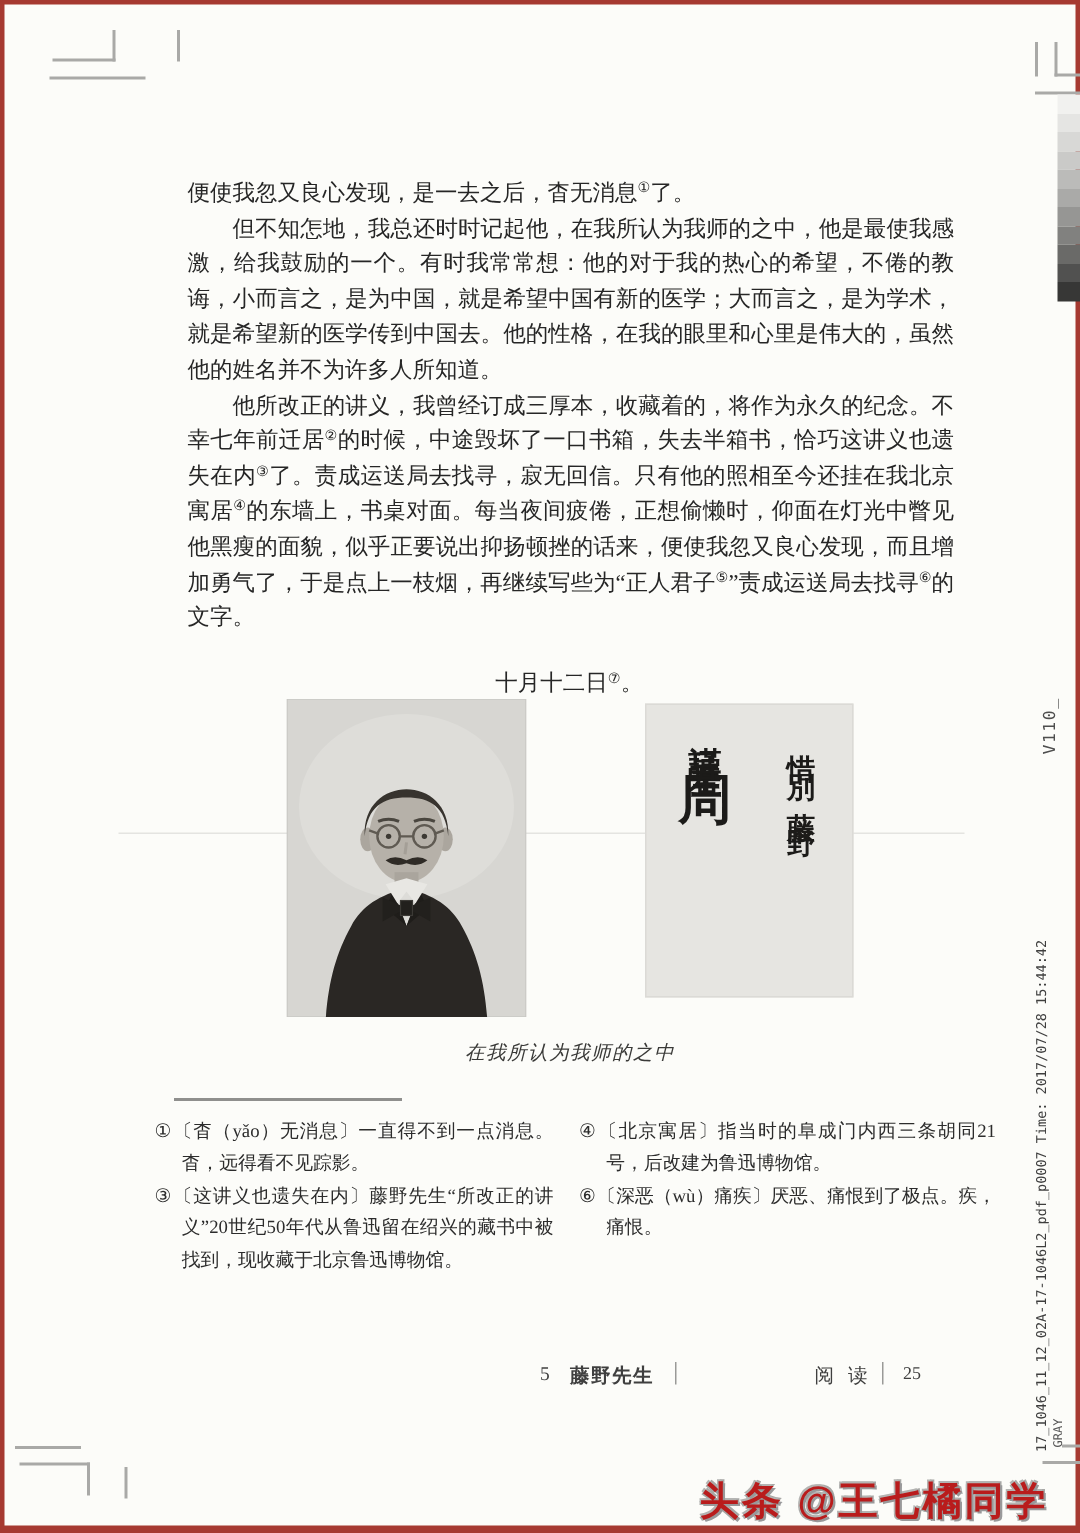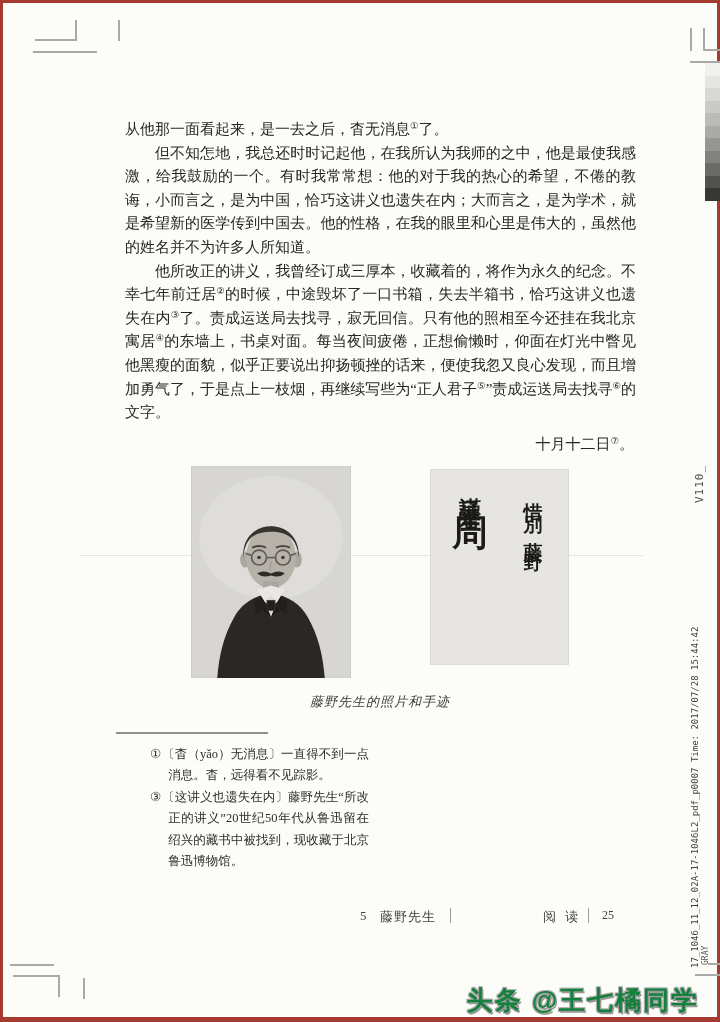--- a/index.html
+++ b/index.html
@@ -10,21 +10,21 @@
   
   .cm{position:absolute;background:#a9a9a7;}
   .cm.h{height:2px;} .cm.v{width:2px;}
   
   .fold-line{position:absolute;left:76px;top:552px;width:564px;height:1px;background:rgba(120,120,115,.18);}
   
   .body-text{position:absolute;left:122px;top:115px;width:511px;font-size:15px;line-height:23.6px;
              color:#262626;text-align:justify;}
   .body-text p{margin:0;}
   .body-text p.indent{text-indent:2em;}
-  .body-text p.right{text-align:right;margin-top:8px;padding-right:2px;}
+  .body-text p.right{text-align:center;margin-top:20px;padding-right:2px;}
   .body-text sup{font-size:9.5px;line-height:0;vertical-align:5px;}
   
   .photo{position:absolute;left:188px;top:463px;width:160px;height:212px;}
   .photo svg{display:block;width:100%;height:100%;}
   .handwriting{position:absolute;left:427px;top:466px;width:139px;height:196px;
                background:#e6e5e1;border:1px solid #dbdad6;box-sizing:border-box;}
   .hw-col{position:absolute;writing-mode:vertical-rl;text-orientation:upright;color:#1c1b19;
           font-family:"Liberation Serif","DejaVu Serif",serif;font-weight:700;}
   .hw-right{right:22px;top:12px;font-size:19px;}
   .hw-right span{margin:6px 0;}
@@ -32,42 +32,42 @@
   .hw-left{left:14px;top:8px;font-size:22px;}
   .hw-left span{margin:2px 0;}
   .hw-left span:nth-child(3){font-size:36px;font-weight:800;}
   .caption{position:absolute;left:167px;top:690px;width:420px;text-align:center;font-size:13px;
            font-style:italic;letter-spacing:1px;color:#3a3a38;}
   
   .fn-divider{position:absolute;left:113px;top:729px;width:152px;height:2px;background:#8f8f8d;}
   .fn-col{position:absolute;top:741px;font-size:12.5px;line-height:21.4px;color:#2c2c2c;text-align:justify;}
   .fn-left{left:100px;width:266px;}
   .fn-right{left:383px;width:278px;}
-  .footnote{padding-left:1.45em;text-indent:-1.45em;margin-left:47px;}
+  .footnote{padding-left:1.45em;text-indent:-1.45em;}
   .fn-num{margin-right:1px;}
   
   .footer{position:absolute;left:0;top:905px;width:720px;height:20px;font-size:13px;color:#3f3f3f;}
   .footer span{position:absolute;top:0;}
   .f-num{left:357px;}
-  .f-title{left:377px;letter-spacing:1px;}
+  .f-title{left:377px;letter-spacing:1px;font-weight:bold;}
   .f-bar{width:1px;height:15px;background:#9a9a98;position:absolute;top:2px;}
   .f-bar1{left:447px;} .f-bar2{left:585px;}
   .f-section{left:540px;letter-spacing:3px;}
   .f-page{left:599px;font-size:12px;}
   
   .wedge{position:absolute;left:702px;top:60px;width:15px;height:138px;display:flex;flex-direction:column;}
   .wedge div{flex:1;}
   .v-text{position:absolute;writing-mode:vertical-rl;transform:rotate(180deg);white-space:nowrap;
           font-family:"DejaVu Sans Mono","Liberation Mono",monospace;color:#454545;}
   .v-code{left:690px;top:452px;height:48px;font-size:11px;letter-spacing:1px;color:#4e4e4e;}
   .v-scan{left:687px;top:625px;height:340px;font-size:9px;color:#3e3e3e;}
   .v-gray{left:698px;top:940px;height:22px;font-size:8px;color:#555;}
   
   .watermark{position:absolute;right:18px;top:980px;font-family:"Liberation Sans","DejaVu Sans",sans-serif;
-             font-weight:bold;font-size:26px;letter-spacing:2px;color:#15803d;
+             font-weight:bold;font-size:26px;letter-spacing:2px;color:#b91c1c;
              text-shadow:1.5px 1.5px 0 #99999a,-1px -1px 0 #b4b4b2,1px -1px 0 #a8a8a6,-1px 1px 0 #a8a8a6;}
 </style>
 </head>
 <body>
 
 <div class="page" style="border-color: rgb(166, 58, 49); background: rgb(252, 252, 249);">
 
   <div>
     <div class="cm h" style="left:32px;top:36px;width:42px"></div>
     <div class="cm v" style="left:72px;top:17px;height:21px"></div>
@@ -81,22 +81,22 @@
     <div class="cm h" style="left:10px;top:972px;width:47px"></div>
     <div class="cm v" style="left:55px;top:972px;height:22px"></div>
     <div class="cm v" style="left:80px;top:975px;height:21px"></div>
     <div class="cm h" style="left:692px;top:971px;width:26px"></div>
     <div class="cm h" style="left:705px;top:960px;width:13px"></div>
   </div>
 
   <div class="fold-line"></div>
 
   <div class="body-text" style="color: rgb(38, 38, 38);">
-      <p class=""><span>从他那一面看起来，是一去之后，杳无消息</span><sup>①</sup><span>了。</span></p>
-      <p class="indent "><span>但不知怎地，我总还时时记起他，在我所认为我师的之中，他是最使我感激，给我鼓励的一个。有时我常常想：他的对于我的热心的希望，不倦的教诲，小而言之，是为中国，恰巧这讲义也遗失在内；大而言之，是为学术，就是希望新的医学传到中国去。他的性格，在我的眼里和心里是伟大的，虽然他的姓名并不为许多人所知道。</span></p>
+      <p class=""><span>便使我忽又良心发现，是一去之后，杳无消息</span><sup>①</sup><span>了。</span></p>
+      <p class="indent "><span>但不知怎地，我总还时时记起他，在我所认为我师的之中，他是最使我感激，给我鼓励的一个。有时我常常想：他的对于我的热心的希望，不倦的教诲，小而言之，是为中国，就是希望中国有新的医学；大而言之，是为学术，就是希望新的医学传到中国去。他的性格，在我的眼里和心里是伟大的，虽然他的姓名并不为许多人所知道。</span></p>
       <p class="indent "><span>他所改正的讲义，我曾经订成三厚本，收藏着的，将作为永久的纪念。不幸七年前迁居</span><sup>②</sup><span>的时候，中途毁坏了一口书箱，失去半箱书，恰巧这讲义也遗失在内</span><sup>③</sup><span>了。责成运送局去找寻，寂无回信。只有他的照相至今还挂在我北京寓居</span><sup>④</sup><span>的东墙上，书桌对面。每当夜间疲倦，正想偷懒时，仰面在灯光中瞥见他黑瘦的面貌，似乎正要说出抑扬顿挫的话来，便使我忽又良心发现，而且增加勇气了，于是点上一枝烟，再继续写些为“正人君子</span><sup>⑤</sup><span>”责成运送局去找寻</span><sup>⑥</sup><span>的文字。</span></p>
       <p class="right"><span>十月十二日</span><sup>⑦</sup><span>。</span></p>
     </div>
 
   <div class="photo">
     <svg viewBox="0 0 160 213" xmlns="http://www.w3.org/2000/svg">
       <rect width="160" height="213" fill="#d7d6d2"></rect>
       <ellipse cx="80" cy="72" rx="72" ry="62" fill="#deddd9"></ellipse>
       <rect x="0" y="0" width="160" height="213" fill="none" stroke="#c9c8c4" stroke-width="1"></rect>
       <ellipse cx="54" cy="94" rx="5" ry="8" fill="#aba69e"></ellipse>
@@ -127,28 +127,30 @@
       <path d="M80,140 L96,133 L96,149 Z" fill="#22201d"></path>
       <rect x="76" y="135" width="8" height="10" fill="#22201d" stroke="#3c3a36" stroke-width="0.8"></rect>
     </svg>
   </div>
 
   <div class="handwriting">
     <div class="hw-col hw-right"><span>惜</span><span>別</span><span>藤</span><span>野</span></div>
     <div class="hw-col hw-left"><span>謹</span><span>呈</span><span>周</span><span>君</span></div>
   </div>
 
-  <div class="caption">藤野先生的照片和手迹</div>
+  <div class="caption">在我所认为我师的之中</div>
 
   <div class="fn-divider"></div>
   <div class="fn-col fn-left">
       <div class="footnote"><span class="fn-num">①</span>〔杳（yǎo）无消息〕一直得不到一点消息。杳，远得看不见踪影。</div>
       <div class="footnote"><span class="fn-num">③</span>〔这讲义也遗失在内〕藤野先生“所改正的讲义”20世纪50年代从鲁迅留在绍兴的藏书中被找到，现收藏于北京鲁迅博物馆。</div>
     </div>
   <div class="fn-col fn-right">
+      <div class="footnote"><span class="fn-num">④</span>〔北京寓居〕指当时的阜成门内西三条胡同21号，后改建为鲁迅博物馆。</div>
+      <div class="footnote"><span class="fn-num">⑥</span>〔深恶（wù）痛疾〕厌恶、痛恨到了极点。疾，痛恨。</div>
     </div>
 
   <div class="footer">
     <span class="f-num">5</span>
     <span class="f-title">藤野先生</span>
     <span class="f-bar f-bar1"></span>
     <span class="f-section">阅 读</span>
     <span class="f-bar f-bar2"></span>
     <span class="f-page">25</span>
   </div>

